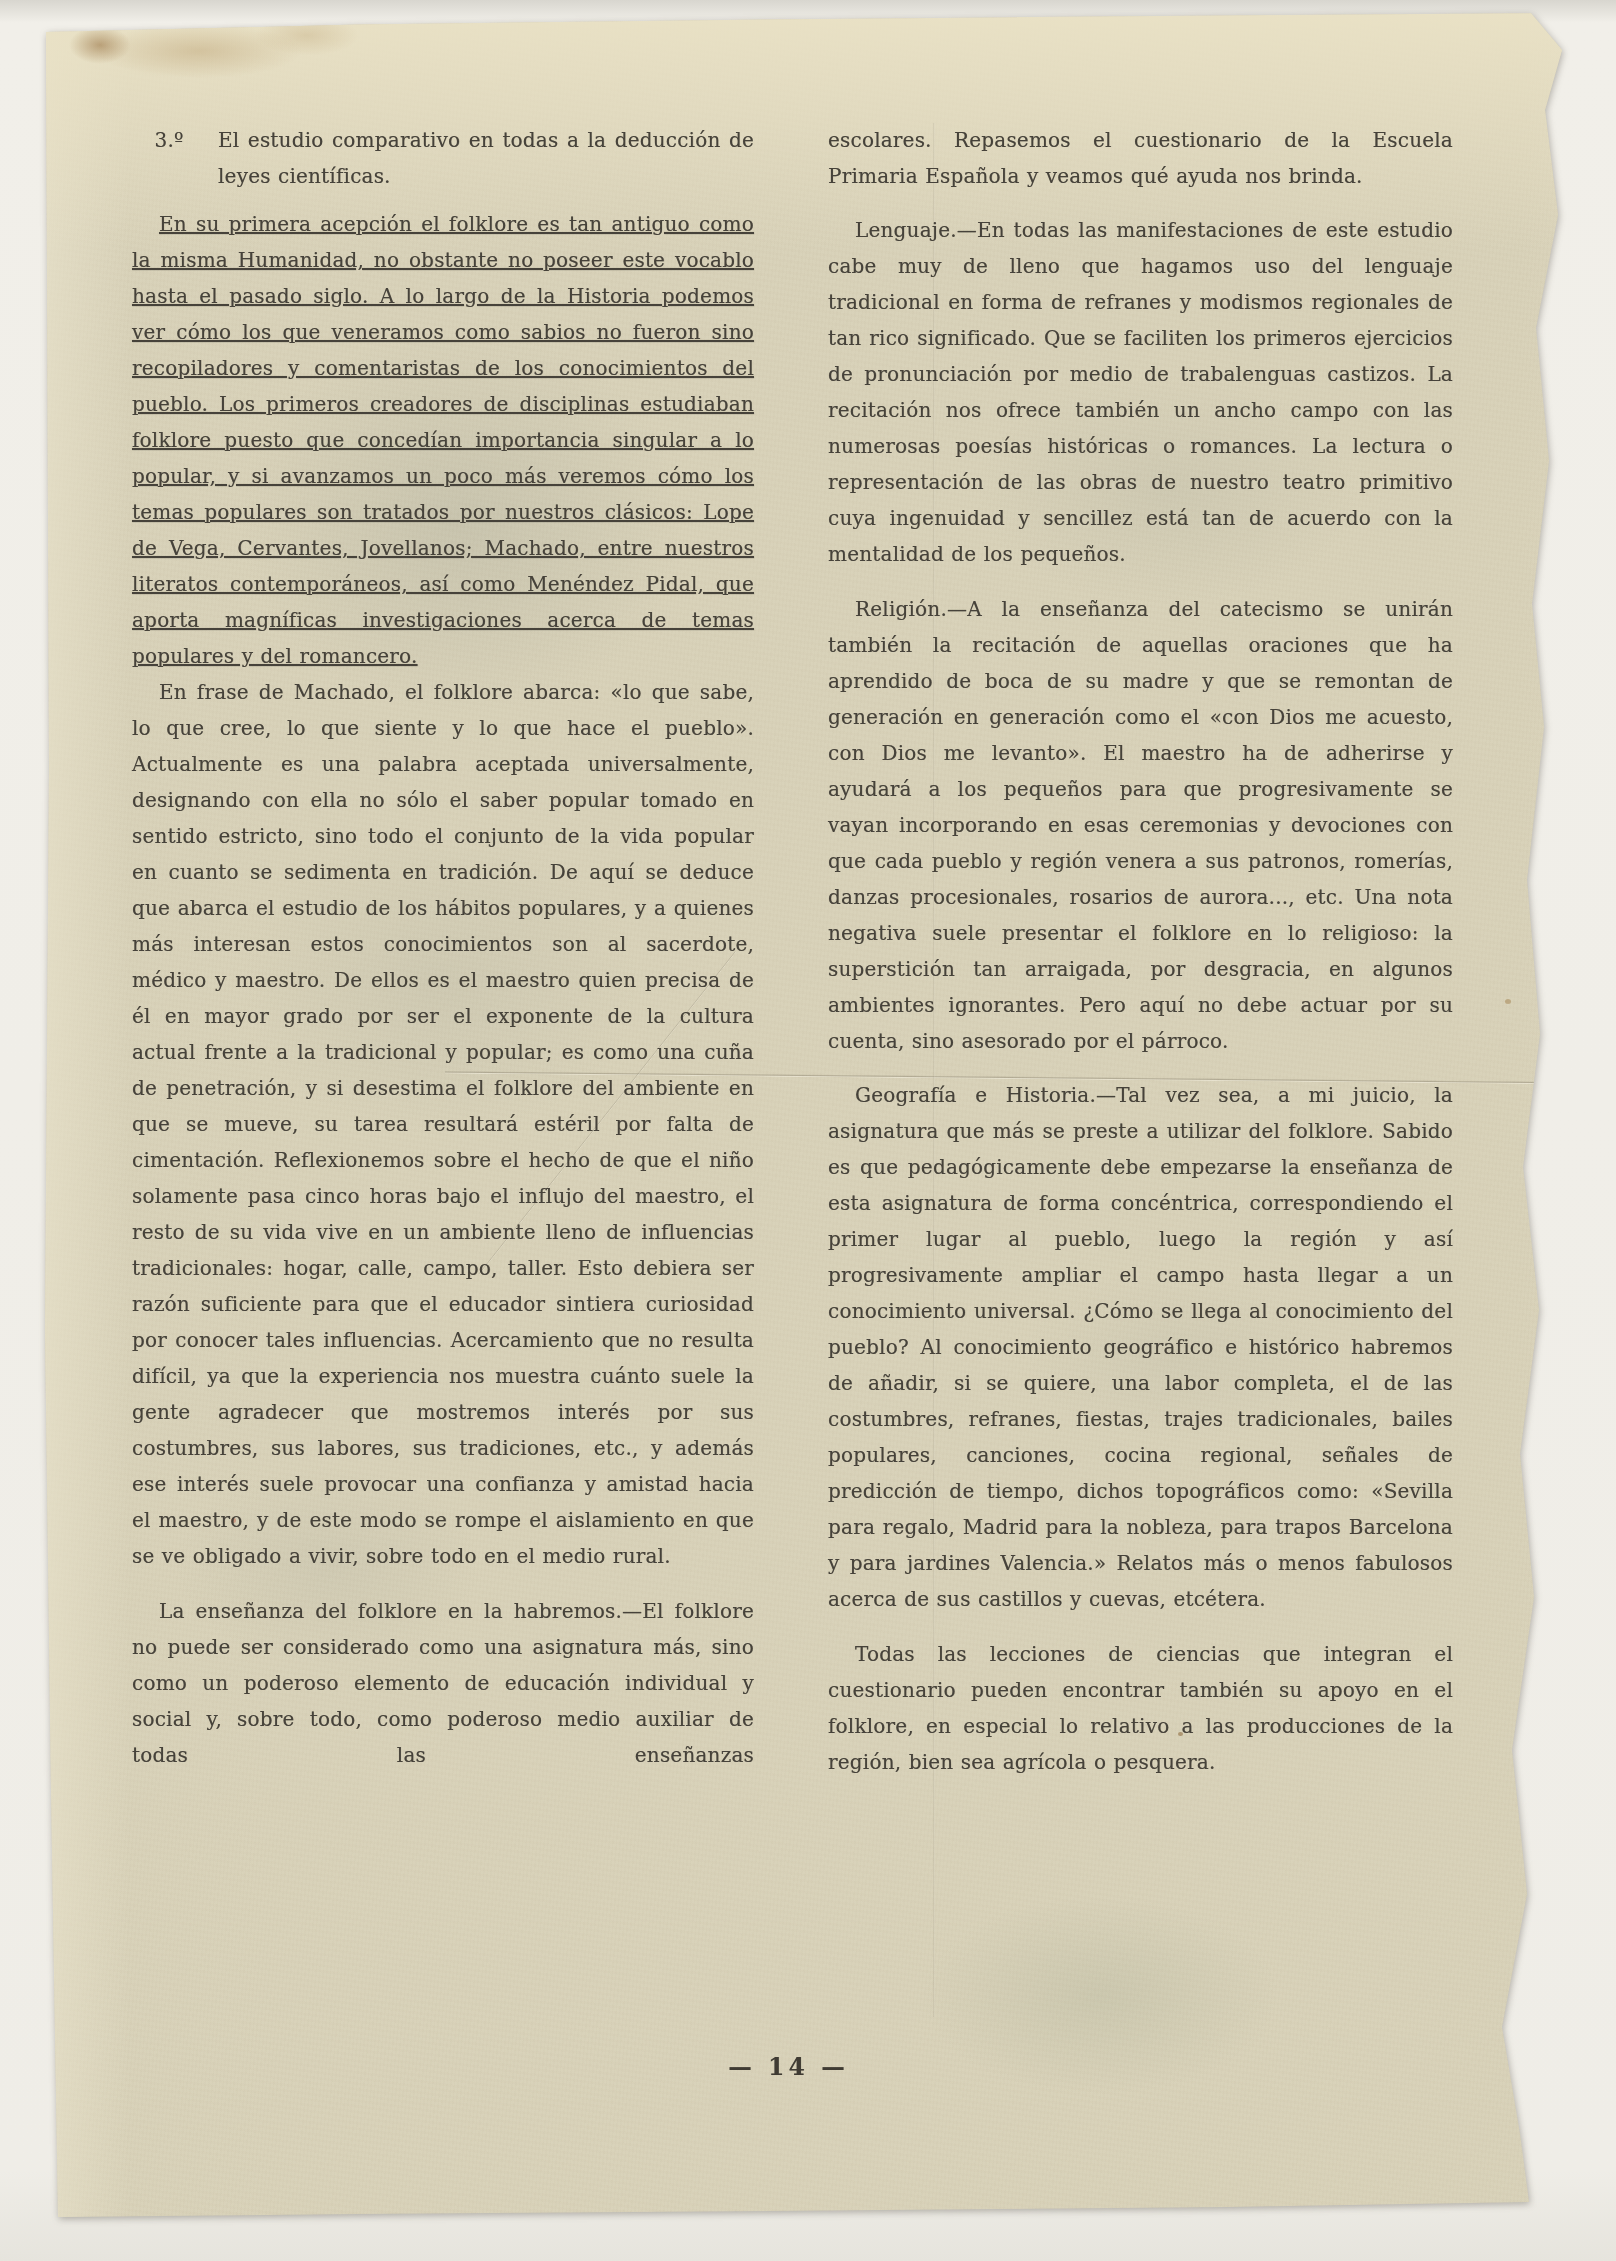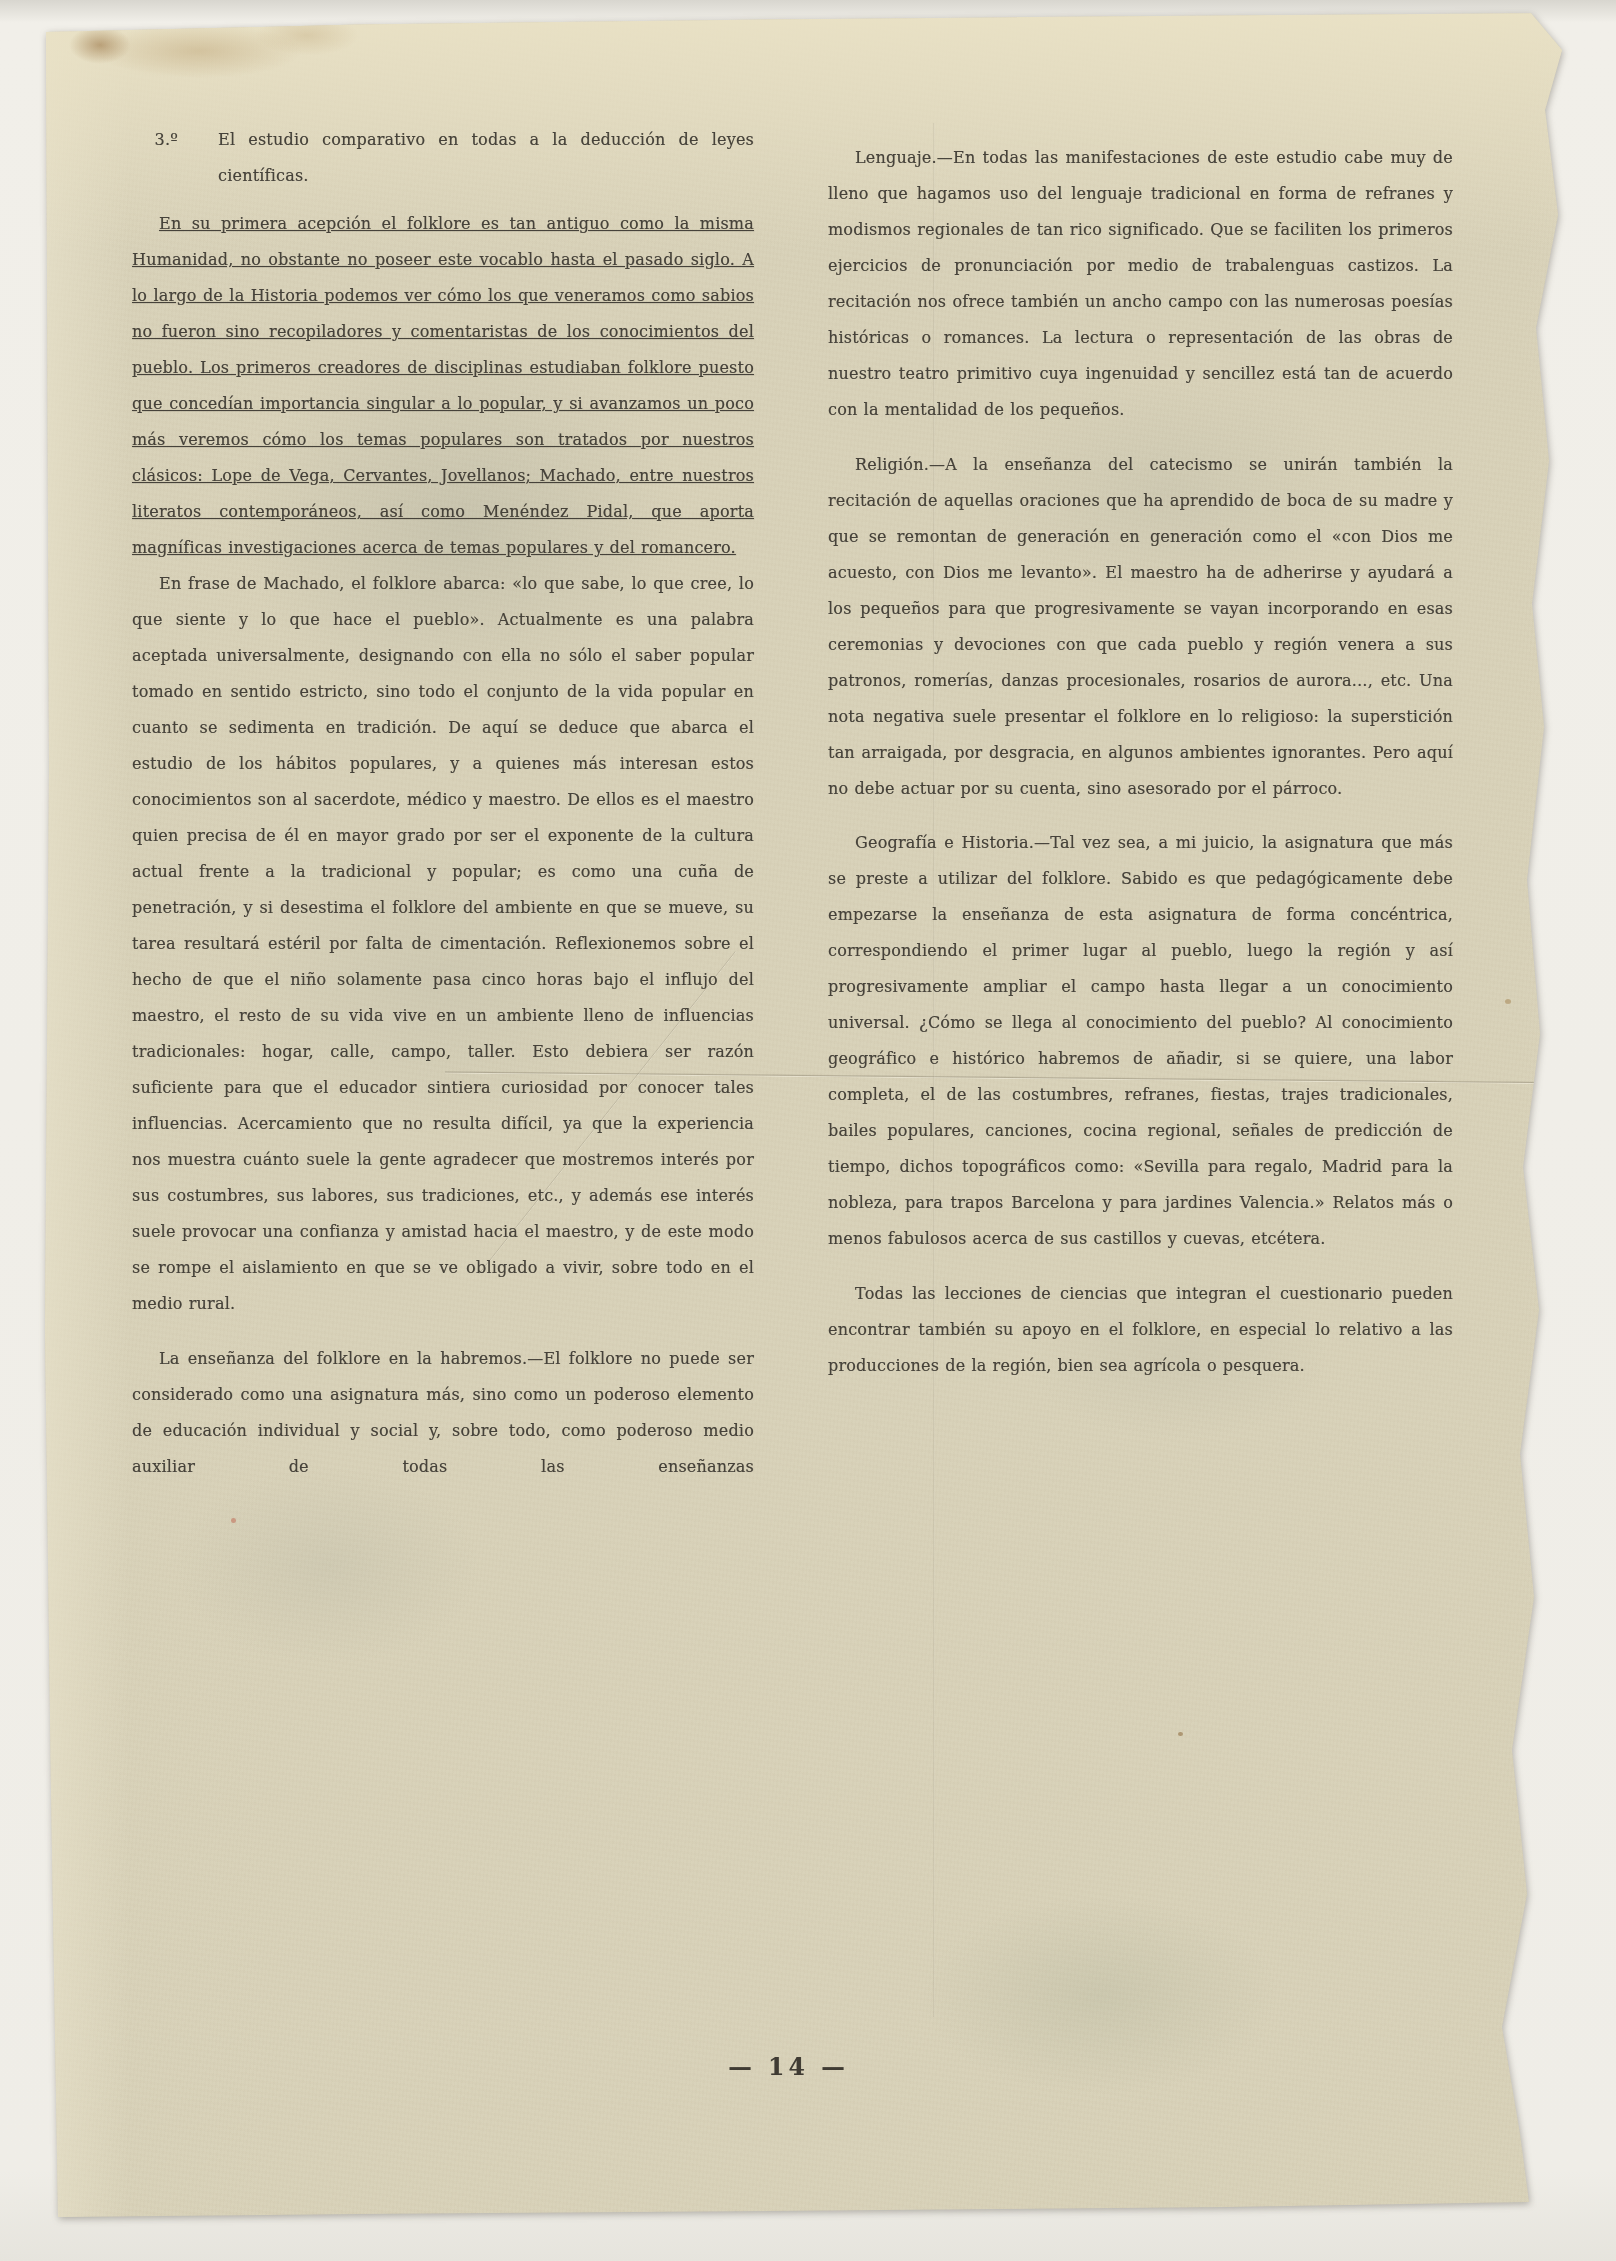--- a/index.html
+++ b/index.html
@@ -96,21 +96,21 @@
   .column {
     position: absolute;
     top: 122px;
     color: #46423a;
   }
   .column-left  { left: 132px;  width: 622px; }
   .column-right { left: 828px; width: 625px; }
 
   .column p {
     margin: 0;
-    font-size: 16px;
+    font-size: 20px;
     line-height: 36px;
     text-align: justify;
     letter-spacing: 0.2px;
     word-spacing: 0.8px;
     text-shadow: 0.3px 0.4px 0.3px rgba(70, 65, 55, 0.30), -0.2px -0.2px 0.3px rgba(70, 65, 55, 0.20);
   }
   .indent { text-indent: 27px; }
   .gap-sm { margin-top: 12.3px !important; text-decoration: underline; }
   .gap-md { margin-top: 18.4px !important; }
   .cont   { text-align-last: justify; }
@@ -166,20 +166,23 @@
       </p>
       <p class="indent">
         <span class="lead"></span><span>En frase de Machado, el folklore abarca: «lo que sabe, lo que cree, lo que siente y lo que hace el pueblo». Actualmente es una palabra aceptada universalmente, designando con ella no sólo el saber popular tomado en sentido estricto, sino todo el conjunto de la vida popular en cuanto se sedimenta en tradición. De aquí se deduce que abarca el estudio de los hábitos populares, y a quienes más interesan estos conocimientos son al sacerdote, médico y maestro. De ellos es el maestro quien precisa de él en mayor grado por ser el exponente de la cultura actual frente a la tradicional y popular; es como una cuña de penetración, y si desestima el folklore del ambiente en que se mueve, su tarea resultará estéril por falta de cimentación. Reflexionemos sobre el hecho de que el niño solamente pasa cinco horas bajo el influjo del maestro, el resto de su vida vive en un ambiente lleno de influencias tradicionales: hogar, calle, campo, taller. Esto debiera ser razón suficiente para que el educador sintiera curiosidad por conocer tales influencias. Acercamiento que no resulta difícil, ya que la experiencia nos muestra cuánto suele la gente agradecer que mostremos interés por sus costumbres, sus labores, sus tradiciones, etc., y además ese interés suele provocar una confianza y amistad hacia el maestro, y de este modo se rompe el aislamiento en que se ve obligado a vivir, sobre todo en el medio rural.</span>
       </p>
       <p class="indent gap-md cont">
         <span class="lead">La enseñanza del folklore en la habremos.—</span><span>El folklore no puede ser considerado como una asignatura más, sino como un poderoso elemento de educación individual y social y, sobre todo, como poderoso medio auxiliar de todas las enseñanzas</span>
       </p>
     </div>
 
     <div class="column column-right">
+      <p>
+        <span class="lead"></span><span>escolares. Repasemos el cuestionario de la Escuela Primaria Española y veamos qué ayuda nos brinda.</span>
+      </p>
       <p class="indent gap-md">
         <span class="lead">Lenguaje.—</span><span>En todas las manifestaciones de este estudio cabe muy de lleno que hagamos uso del lenguaje tradicional en forma de refranes y modismos regionales de tan rico significado. Que se faciliten los primeros ejercicios de pronunciación por medio de trabalenguas castizos. La recitación nos ofrece también un ancho campo con las numerosas poesías históricas o romances. La lectura o representación de las obras de nuestro teatro primitivo cuya ingenuidad y sencillez está tan de acuerdo con la mentalidad de los pequeños.</span>
       </p>
       <p class="indent gap-md">
         <span class="lead">Religión.—</span><span>A la enseñanza del catecismo se unirán también la recitación de aquellas oraciones que ha aprendido de boca de su madre y que se remontan de generación en generación como el «con Dios me acuesto, con Dios me levanto». El maestro ha de adherirse y ayudará a los pequeños para que progresivamente se vayan incorporando en esas ceremonias y devociones con que cada pueblo y región venera a sus patronos, romerías, danzas procesionales, rosarios de aurora..., etc. Una nota negativa suele presentar el folklore en lo religioso: la superstición tan arraigada, por desgracia, en algunos ambientes ignorantes. Pero aquí no debe actuar por su cuenta, sino asesorado por el párroco.</span>
       </p>
       <p class="indent gap-md">
         <span class="lead">Geografía e Historia.—</span><span>Tal vez sea, a mi juicio, la asignatura que más se preste a utilizar del folklore. Sabido es que pedagógicamente debe empezarse la enseñanza de esta asignatura de forma concéntrica, correspondiendo el primer lugar al pueblo, luego la región y así progresivamente ampliar el campo hasta llegar a un conocimiento universal. ¿Cómo se llega al conocimiento del pueblo? Al conocimiento geográfico e histórico habremos de añadir, si se quiere, una labor completa, el de las costumbres, refranes, fiestas, trajes tradicionales, bailes populares, canciones, cocina regional, señales de predicción de tiempo, dichos topográficos como: «Sevilla para regalo, Madrid para la nobleza, para trapos Barcelona y para jardines Valencia.» Relatos más o menos fabulosos acerca de sus castillos y cuevas, etcétera.</span>
       </p>
       <p class="indent gap-md">

